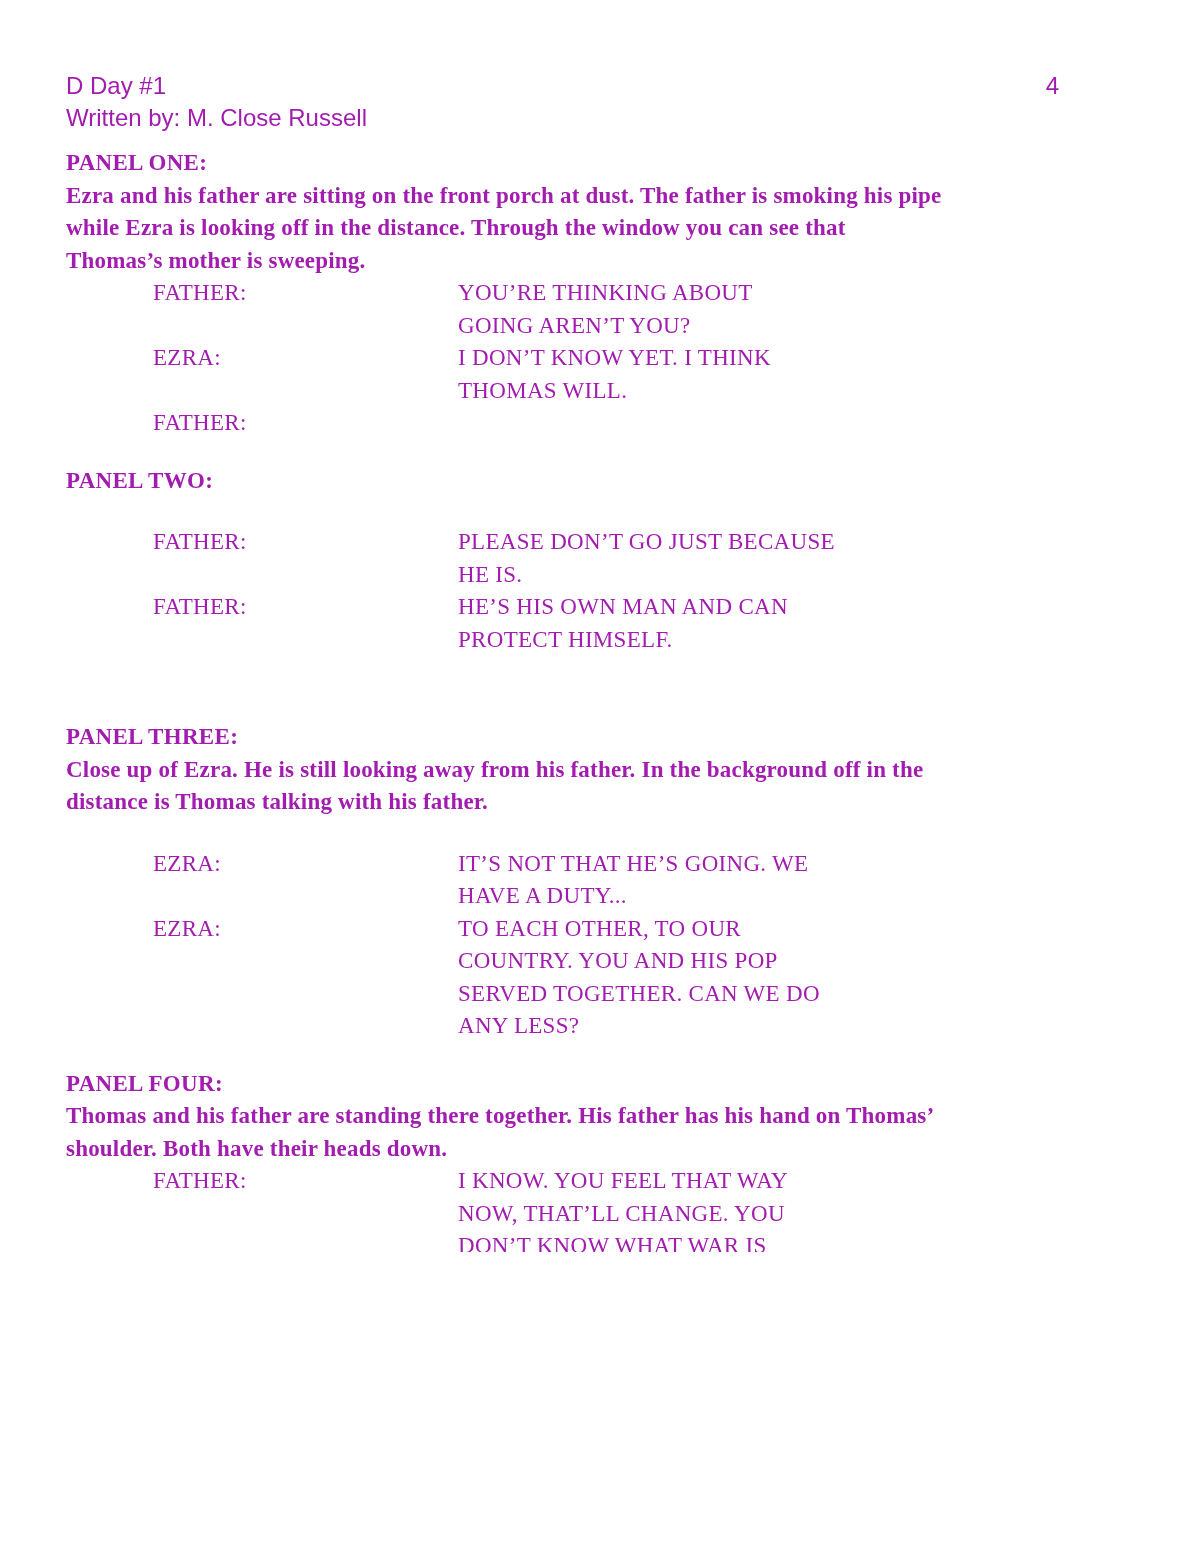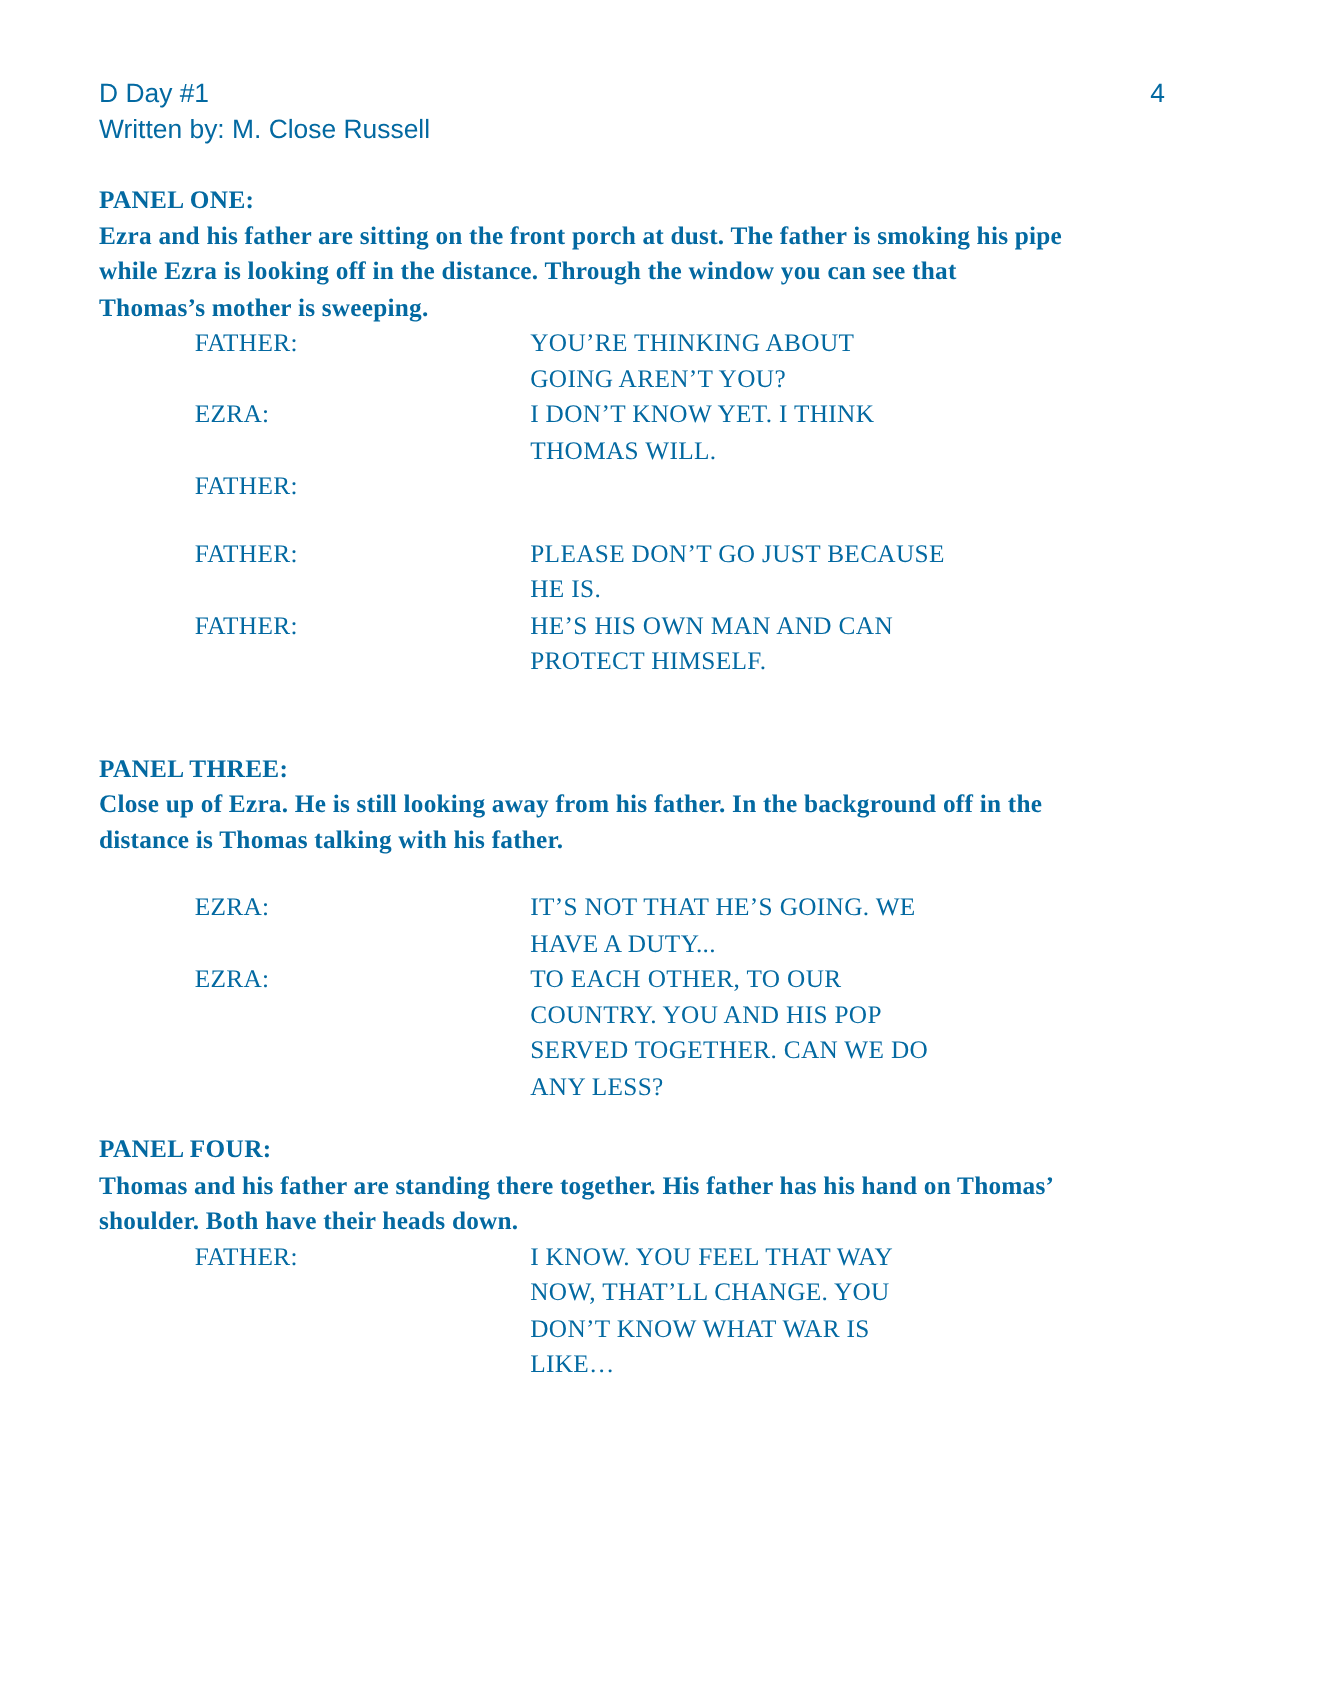--- a/index.html
+++ b/index.html
@@ -7,22 +7,22 @@
     padding: 0;
     background: #ffffff;
   }
   .page {
     position: relative;
     width: 1200px;
     height: 1252px;
     box-sizing: border-box;
     margin: 0 auto;
     background: #ffffff;
-    color: #0369a1;
-    padding: 70px 141px 0 90px;
+    color: #a21caf;
+    padding: 70px 141px 0 66px;
     font-family: "Liberation Serif", serif;
     font-size: 23px;
     line-height: 32.5px;
     overflow: hidden;
   }
   .header {
     font-family: "Liberation Sans", sans-serif;
     font-size: 24px;
     line-height: 32px;
   }
@@ -55,21 +55,21 @@
     flex: none;
     width: 305px;
     letter-spacing: 0.3px;
   }
   .cue-text {
     flex: 1;
     white-space: pre;
     letter-spacing: 0.3px;
   }
   
-  .panel--first    { margin-top: 32px; }
+  .panel--first    { margin-top: 13px; }
   .panel--gap25    { margin-top: 25px; }
   .panel--gap65    { margin-top: 65px; }
   .cues--blankline { margin-top: 29px; }
 </style>
 </head>
 <body>
 
 <div class="page">
 
   <div class="header">
@@ -96,20 +96,21 @@
         <div class="cue-text">I DON’T KNOW YET. I THINK
 THOMAS WILL.</div>
       </div>
       <div class="cue">
         <div class="cue-speaker">FATHER:</div>
       </div>
     </div>
   </section>
 
   <section class="panel panel--gap25">
+    <h2 class="panel-heading">PANEL TWO:</h2>
     <div class="cues cues--blankline">
       <div class="cue">
         <div class="cue-speaker">FATHER:</div>
         <div class="cue-text">PLEASE DON’T GO JUST BECAUSE
 HE IS.</div>
       </div>
       <div class="cue">
         <div class="cue-speaker">FATHER:</div>
         <div class="cue-text">HE’S HIS OWN MAN AND CAN
 PROTECT HIMSELF.</div>

